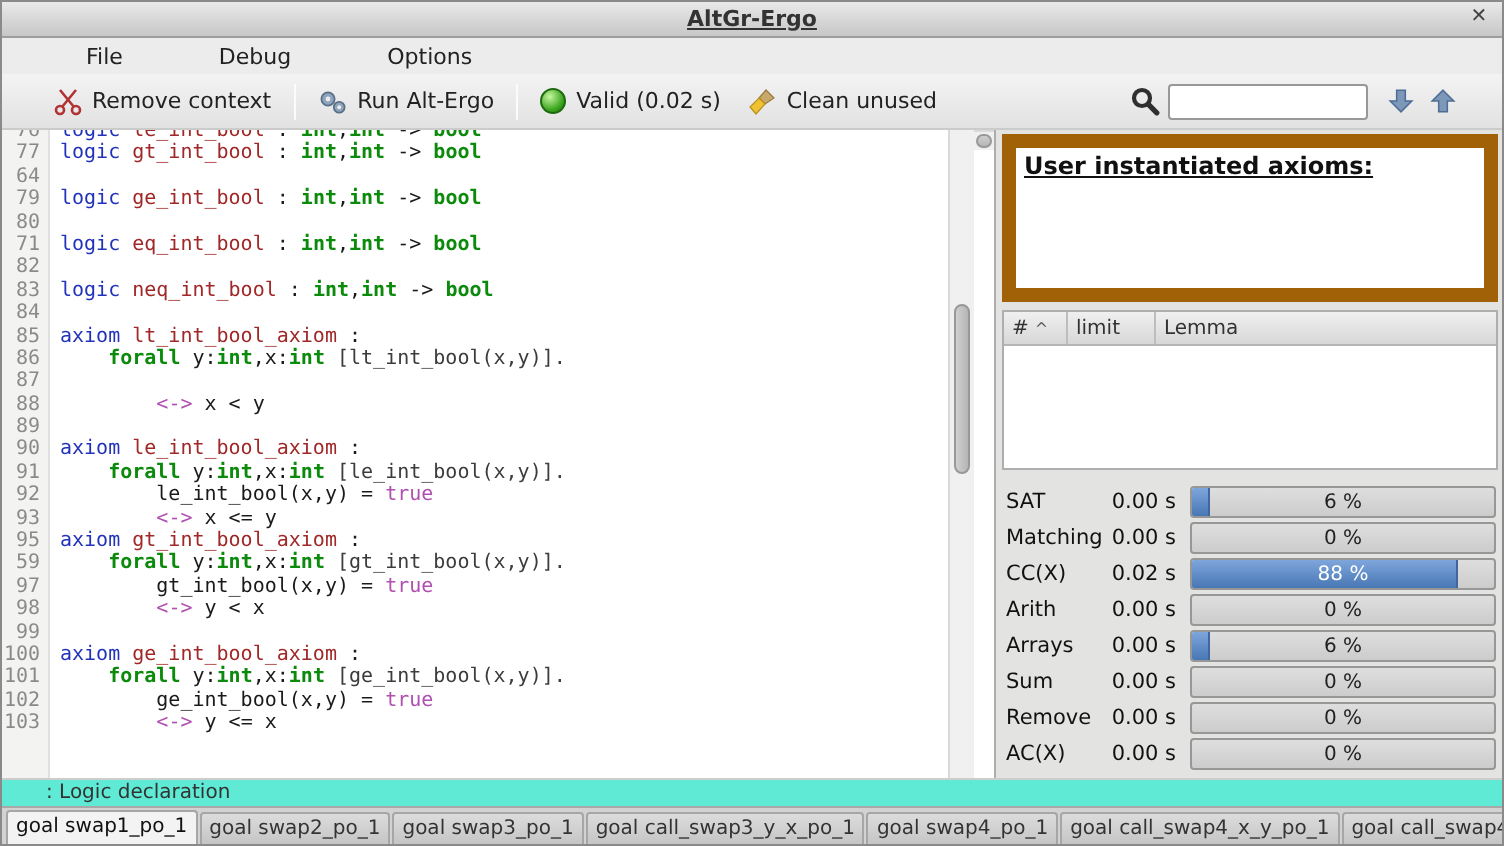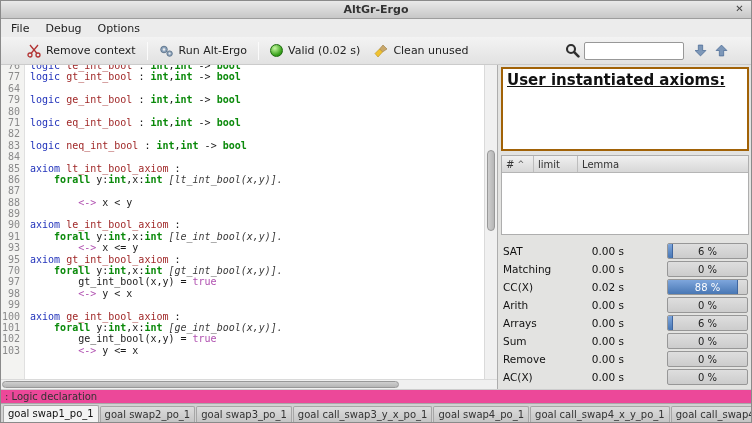--- a/index.html
+++ b/index.html
@@ -5,106 +5,106 @@
   * { box-sizing: border-box; margin: 0; padding: 0; }
   html,body { background:#bfbfbf; }
   body { font-family:"DejaVu Sans","Liberation Sans",sans-serif; }
 
   .window { width:752px; height:423px; border:1px solid #8a8a8a; background:#ececec;
             display:flex; flex-direction:column; overflow:hidden; position:relative; }
 
   
   .titlebar { height:18px; flex:0 0 18px; background:linear-gradient(#e9e9e9,#c7c7c7);
               border-bottom:1px solid #9d9d9d; display:flex; align-items:center; justify-content:center;
-              position:relative; font-size:11px; font-weight:bold; color:#333; }
+              position:relative; font-size:11px; font-weight:bold; color:#333;text-decoration:underline; }
   .close-btn { position:absolute; right:4px; top:2px; width:15px; height:13px; line-height:12px;
                text-align:center; font-size:10px; font-weight:normal; color:#444; cursor:default; }
 
   
   .menubar { height:18px; flex:0 0 18px; background:#ececec; display:flex; align-items:center;
              font-size:11px; color:#222; padding-left:2px; }
-  .menu-item { padding:1px 8px; }
+  .menu-item { padding:1px 8px;margin-left:32px; }
 
   
   .toolbar { height:28px; flex:0 0 28px; background:linear-gradient(#f3f3f3,#e2e2e2);
              border-bottom:1px solid #cbcbcb; display:flex; align-items:center; padding:0 19px;
              font-size:11px; color:#222; }
   .tb-btn { display:flex; align-items:center; gap:5px; padding:3px 7px; border-radius:3px; white-space:nowrap; }
   .tb-sep { width:1px; height:18px; background:#c6c6c6; border-right:1px solid #fbfbfb; margin:0 4px; }
   .tb-spacer { flex:1; }
   .valid-light { width:13px; height:13px; border-radius:50%;
                  background:radial-gradient(circle at 35% 30%, #c6f7a1, #3aa31d 65%, #1f7a0d);
                  border:1px solid #1d6b0e; }
   .search-entry { width:100px; height:18px; border:1px solid #989898; border-radius:2px; background:#fff;
                   font-size:11px; padding:0 4px; margin:0 6px 0 4px; outline:none;
                   font-family:"DejaVu Sans",sans-serif; }
   .icon-btn { padding:3px 4px; border-radius:3px; display:flex; align-items:center; }
 
   
   .main { flex:1 1 auto; display:flex; min-height:0; }
 
   
-  .editor-col { width:497px; flex:0 0 497px; display:flex; flex-direction:column;
+  .editor-col { width:497px; flex:0 0 497px; display:flex; flex-direction:row;
                 border-right:1px solid #adadad; background:#fff; min-height:0; }
   .editor-area { flex:1 1 auto; display:flex; min-height:0; }
   .code-scroll { flex:1 1 auto; position:relative; overflow:hidden; background:#fff; }
   .gutter-bg { position:absolute; left:0; top:0; bottom:0; width:24px; background:#f3f3f1;
                border-right:1px solid #e0e0e0; }
   .code-lines { position:relative; margin-top:-5px;
                 font-family:"DejaVu Sans Mono","Liberation Mono",monospace;
                 font-size:10px; line-height:11.4px; }
   .code-line { display:flex; height:11.4px; white-space:pre; }
   .ln { flex:0 0 24px; width:24px; text-align:right; padding-right:5px; color:#8a8a8a; }
   .lc { padding-left:5px; }
   .sg-kw   { color:#2233bb; }
   .sg-ty   { color:#0b8a0b; font-weight:bold; }
   .sg-name { color:#a02828; }
-  .sg-tr   { color:#3c3c3c; font-style:italic; }
+  .sg-tr   { color:#3c3c3c; }
   .sg-lit  { color:#b050b0; }
   .sg-pl   { color:#1a1a1a; }
 
   .vscroll { flex:0 0 13px; width:13px; background:#f0f0f0; border-left:1px solid #dadada; position:relative; }
   .vthumb  { position:absolute; left:2px; right:2px; top:27%; height:26%;
              background:linear-gradient(90deg,#cfcfcf,#b6b6b6); border:1px solid #989898; border-radius:5px; }
   .hscroll { flex:0 0 10px; height:10px; background:#f0f0f0; border-top:1px solid #dadada; position:relative; }
   .hthumb  { position:absolute; top:1px; bottom:1px; left:1px; width:80%;
              background:linear-gradient(#cfcfcf,#b6b6b6); border:1px solid #989898; border-radius:4px; }
 
   
   .right-panel { flex:1 1 auto; display:flex; flex-direction:column; background:#e3e3e1;
                  padding:2px 2px 4px 3px; min-height:0; }
-  .axioms-box { background:#fff; border:2px solid #a16207; height:84px; flex:0 0 84px;
-                padding:2px 4px; font-size:15px; color:#111; overflow:hidden; }
+  .axioms-box { background:#fff; border:7px solid #a16207; height:84px; flex:0 0 84px;
+                padding:2px 4px; font-size:12px; color:#111; overflow:hidden; }
   .axioms-header { font-weight:bold; text-decoration:underline; }
   .panel-gap { flex:0 0 4px; }
   .lemma-table { border:1px solid #aeaeae; height:80px; flex:0 0 80px; display:flex; flex-direction:column;
                  background:#fff; }
   .lt-header { flex:0 0 17px; display:flex; background:linear-gradient(#f0f0f0,#d7d7d7);
                border-bottom:1px solid #b5b5b5; font-size:10px; color:#333; align-items:center; }
   .lt-cell { padding:0 4px; border-right:1px solid #bdbdbd; height:100%; display:flex; align-items:center; gap:3px; }
   .lt-c1 { width:32px; flex:0 0 32px; }
   .lt-c2 { width:44px; flex:0 0 44px; }
   .lt-c3 { flex:1; border-right:none; }
   .sort-caret { font-size:8px; color:#555; }
   .lt-body { flex:1; background:#fff; }
 
   .stats-table { flex:1 1 auto; display:flex; flex-direction:column; gap:1px; padding:3px 1px 0 2px;
                  font-size:10.5px; color:#111; }
-  .stat-row { display:flex; align-items:center; height:17px; flex:0 0 17px;gap:36px; }
+  .stat-row { display:flex; align-items:center; height:17px; flex:0 0 17px; }
   .stat-label { width:50px; flex:0 0 50px; }
   .stat-time { width:42px; flex:0 0 42px; text-align:right; padding-right:7px; }
   .pbar { flex:1; position:relative; height:16px; border:1px solid #979797; border-radius:2px;
           background:linear-gradient(#dedede,#cccccc); overflow:hidden; }
   .pfill { position:absolute; left:0; top:0; bottom:0; background:linear-gradient(#7ea6dc,#4877b4); }
   .ptext { position:absolute; inset:0; text-align:center; line-height:15px; font-size:10px; color:#222; }
   .ptext.on { color:#fff; }
 
   
-  .statusbar { height:14px; flex:0 0 14px; background:#ec4899; border-top:1px solid #cdcdcd;
-               font-size:10px; color:#333; display:flex; align-items:center; padding:0 4px; }
+  .statusbar { height:14px; flex:0 0 14px; background:#5eead4; border-top:1px solid #cdcdcd;
+               font-size:10px; color:#333; display:flex; align-items:center; padding:0 22px; }
 
   
   .tabbar { height:19px; flex:0 0 19px; background:#d2d2d2; border-top:1px solid #a8a8a8;
             display:flex; align-items:flex-end; padding:2px 2px 0 2px; gap:1px; overflow:hidden; }
   .tab { font-size:10px; padding:2px 4px; background:linear-gradient(#dcdcdc,#c5c5c5);
          border:1px solid #a6a6a6; border-bottom:none; border-radius:2px 2px 0 0;
          color:#333; white-space:nowrap; }
   .tab.active { background:#f3f3f3; color:#111; padding-bottom:3px; }
 
   svg { display:block; }
@@ -200,23 +200,24 @@
               <div class="code-line"><span class="ln">82</span><span class="lc"></span></div>
               <div class="code-line"><span class="ln">83</span><span class="lc"><span class="sg-kw">logic </span><span class="sg-name">neq_int_bool</span><span class="sg-pl"> : </span><span class="sg-ty">int</span><span class="sg-pl">,</span><span class="sg-ty">int</span><span class="sg-pl"> -&gt; </span><span class="sg-ty">bool</span></span></div>
               <div class="code-line"><span class="ln">84</span><span class="lc"></span></div>
               <div class="code-line"><span class="ln">85</span><span class="lc"><span class="sg-kw">axiom </span><span class="sg-name">lt_int_bool_axiom</span><span class="sg-pl"> :</span></span></div>
               <div class="code-line"><span class="ln">86</span><span class="lc"><span class="sg-pl">    </span><span class="sg-ty">forall</span><span class="sg-pl"> y:</span><span class="sg-ty">int</span><span class="sg-pl">,x:</span><span class="sg-ty">int</span><span class="sg-pl"> </span><span class="sg-tr">[lt_int_bool(x,y)].</span></span></div>
               <div class="code-line"><span class="ln">87</span></div>
               <div class="code-line"><span class="ln">88</span><span class="lc"><span class="sg-pl">        </span><span class="sg-lit">&lt;-&gt;</span><span class="sg-pl"> x &lt; y</span></span></div>
               <div class="code-line"><span class="ln">89</span><span class="lc"></span></div>
               <div class="code-line"><span class="ln">90</span><span class="lc"><span class="sg-kw">axiom </span><span class="sg-name">le_int_bool_axiom</span><span class="sg-pl"> :</span></span></div>
               <div class="code-line"><span class="ln">91</span><span class="lc"><span class="sg-pl">    </span><span class="sg-ty">forall</span><span class="sg-pl"> y:</span><span class="sg-ty">int</span><span class="sg-pl">,x:</span><span class="sg-ty">int</span><span class="sg-pl"> </span><span class="sg-tr">[le_int_bool(x,y)].</span></span></div>
+              <div class="code-line"><span class="ln">92</span><span class="lc"><span class="sg-pl">        le_int_bool(x,y) = </span><span class="sg-lit">true</span></span></div>
               <div class="code-line"><span class="ln">93</span><span class="lc"><span class="sg-pl">        </span><span class="sg-lit">&lt;-&gt;</span><span class="sg-pl"> x &lt;= y</span></span></div>
               <div class="code-line"><span class="ln">95</span><span class="lc"><span class="sg-kw">axiom </span><span class="sg-name">gt_int_bool_axiom</span><span class="sg-pl"> :</span></span></div>
-              <div class="code-line"><span class="ln">70</span><span class="lc"><span class="sg-pl">    </span><span class="sg-ty">forall</span><span class="sg-pl"> y:</span><span class="sg-ty">int</span><span class="sg-pl">,x:</span><span class="sg-ty">int</span><span class="sg-pl"> </span><span class="sg-tr">[gt_int_bool(x,y)].</span></span></div>
+              <div class="code-line"><span class="ln">59</span><span class="lc"><span class="sg-pl">    </span><span class="sg-ty">forall</span><span class="sg-pl"> y:</span><span class="sg-ty">int</span><span class="sg-pl">,x:</span><span class="sg-ty">int</span><span class="sg-pl"> </span><span class="sg-tr">[gt_int_bool(x,y)].</span></span></div>
               <div class="code-line"><span class="ln">97</span><span class="lc"><span class="sg-pl">        gt_int_bool(x,y) = </span><span class="sg-lit">true</span></span></div>
               <div class="code-line"><span class="ln">98</span><span class="lc"><span class="sg-pl">        </span><span class="sg-lit">&lt;-&gt;</span><span class="sg-pl"> y &lt; x</span></span></div>
               <div class="code-line"><span class="ln">99</span><span class="lc"></span></div>
               <div class="code-line"><span class="ln">100</span><span class="lc"><span class="sg-kw">axiom </span><span class="sg-name">ge_int_bool_axiom</span><span class="sg-pl"> :</span></span></div>
               <div class="code-line"><span class="ln">101</span><span class="lc"><span class="sg-pl">    </span><span class="sg-ty">forall</span><span class="sg-pl"> y:</span><span class="sg-ty">int</span><span class="sg-pl">,x:</span><span class="sg-ty">int</span><span class="sg-pl"> </span><span class="sg-tr">[ge_int_bool(x,y)].</span></span></div>
               <div class="code-line"><span class="ln">102</span><span class="lc"><span class="sg-pl">        ge_int_bool(x,y) = </span><span class="sg-lit">true</span></span></div>
               <div class="code-line"><span class="ln">103</span><span class="lc"><span class="sg-pl">        </span><span class="sg-lit">&lt;-&gt;</span><span class="sg-pl"> y &lt;= x</span></span></div>
             </div>
         </div>
         <div class="vscroll">

